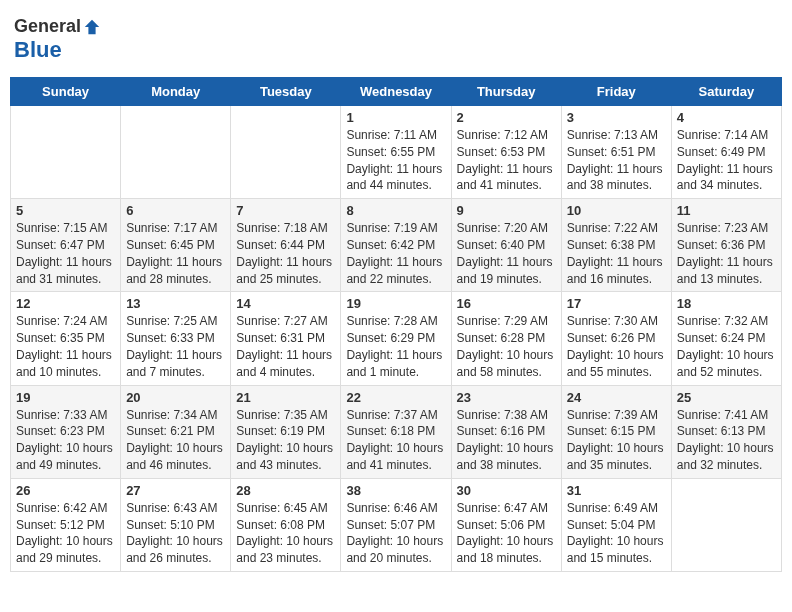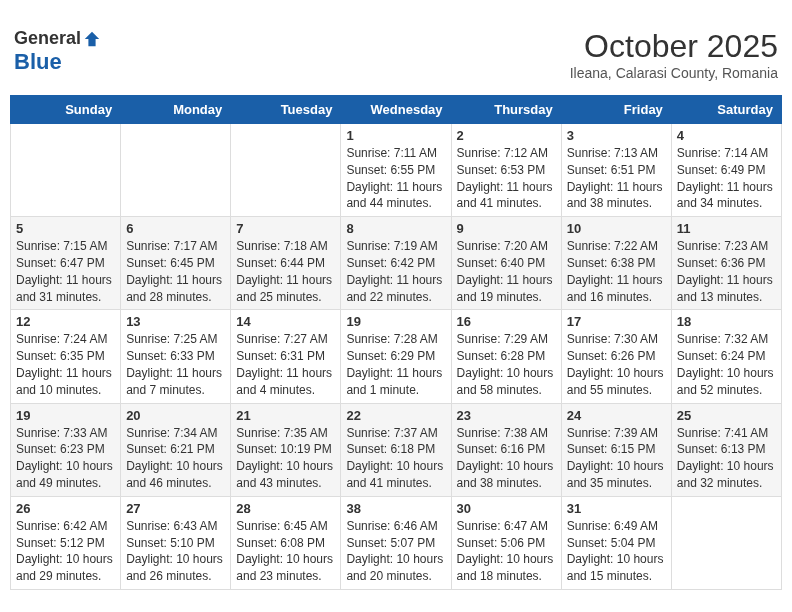--- a/index.html
+++ b/index.html
@@ -9,21 +9,20 @@
       width: 792px;
       min-height: 612px;
       padding: 10px;
     }
     .header {
       display: flex;
       justify-content: space-between;
       align-items: flex-start;
       margin-bottom: 8px;
       padding: 6px 4px;
-      margin-top: 12px;
     }
     .logo {
       display: flex;
       flex-direction: column;
       align-items: flex-start;
     }
     .logo-text {
       display: flex;
       align-items: center;
     }
@@ -55,22 +54,22 @@
       color: #555;
     }
     .calendar {
       width: 100%;
       border-collapse: collapse;
       border: 1px solid #ccc;
     }
     .calendar th {
       background-color: #1a5fa8;
       color: white;
-      text-align: right;
-      padding: 6px 8px;
+      text-align: center;
+      padding: 6px 14px;
       font-size: 13px;
       font-weight: bold;
       border: 1px solid #1a5fa8;
     }
     .calendar td {
       vertical-align: top;
       padding: 4px 5px;
       border: 1px solid #ddd;
       width: calc(100% / 7);
       min-height: 80px;
@@ -105,24 +104,20 @@
 <div class="header">
   <div class="logo">
     <div class="logo-text">
       <span class="logo-general">General</span>
       <svg class="logo-icon" viewBox="0 0 20 20">
         <polygon points="10,2 18,10 14,10 14,18 6,18 6,10 2,10" fill="#1a5fa8"></polygon>
       </svg>
     </div>
     <span class="logo-blue">Blue</span>
   </div>
-  <div class="title-section">
-    <div class="month-title">October 2025</div>
-    <div class="subtitle">Ileana, Calarasi County, Romania</div>
-  </div>
 </div>
 
 <table class="calendar">
   <thead>
     <tr>
     <th>Sunday</th>
         <th>Monday</th>
         <th>Tuesday</th>
         <th>Wednesday</th>
         <th>Thursday</th>
@@ -257,21 +252,21 @@
         </td>
         <td>
           <span class="day-number">20</span>
           <div class="day-info">Sunrise: 7:34 AM
 Sunset: 6:21 PM
 Daylight: 10 hours and 46 minutes.</div>
         </td>
         <td>
           <span class="day-number">21</span>
           <div class="day-info">Sunrise: 7:35 AM
-Sunset: 10:19 PM
+Sunset: 6:19 PM
 Daylight: 10 hours and 43 minutes.</div>
         </td>
         <td>
           <span class="day-number">22</span>
           <div class="day-info">Sunrise: 7:37 AM
 Sunset: 6:18 PM
 Daylight: 10 hours and 41 minutes.</div>
         </td>
         <td>
           <span class="day-number">23</span>

